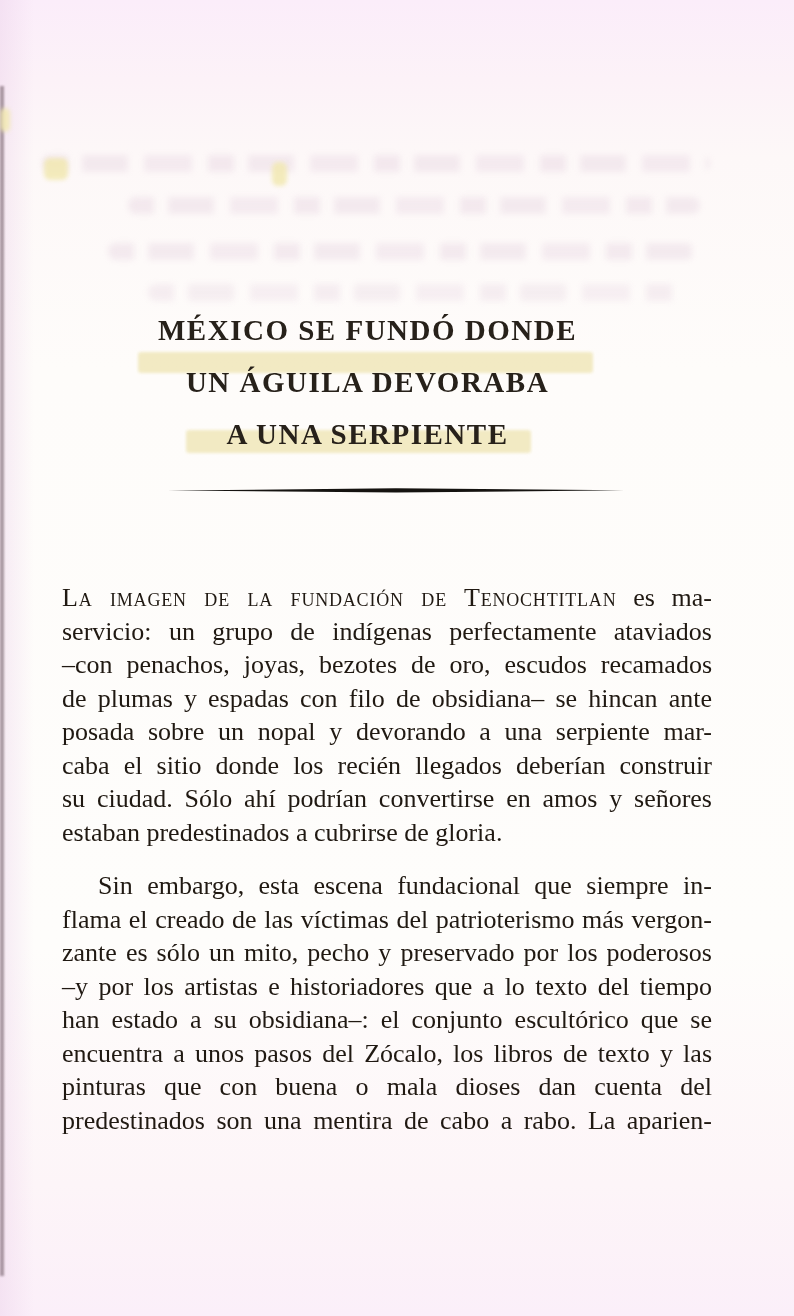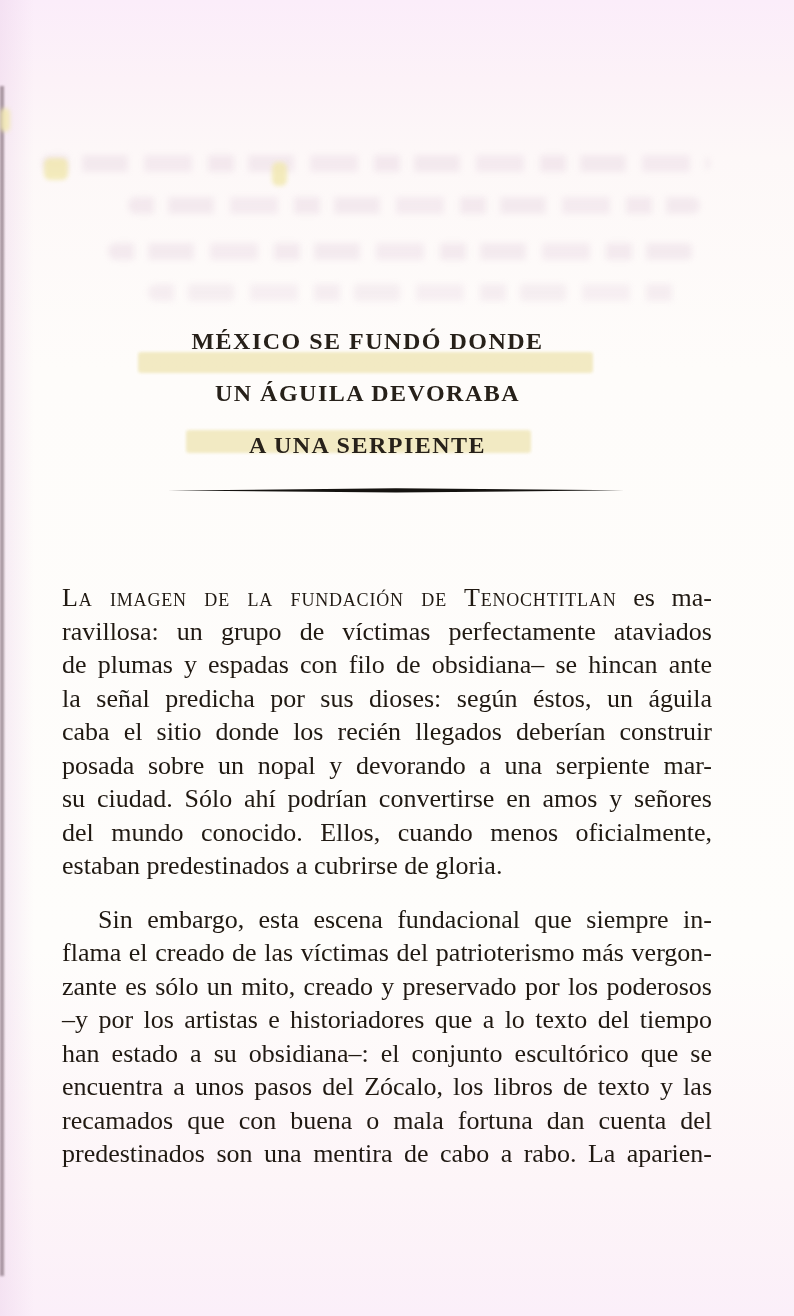--- a/index.html
+++ b/index.html
@@ -31,22 +31,22 @@
       rgba(198,164,192,.32) 40px 86px, rgba(198,164,192,0) 86px 102px,
       rgba(210,178,204,.36) 102px 150px, rgba(210,178,204,0) 150px 166px);
     filter:blur(3px); opacity:.55;
   }
   .bleed-blob{
     position:absolute; border-radius:6px;
     background:#f2e9b2; filter:blur(2px); opacity:.85;
   }
   
   .title{
-    position:absolute; top:315px; left:0; width:735px;
-    text-align:center; font-size:24px; line-height:52px;
+    position:absolute; top:304px; left:0; width:735px;
+    text-align:center; font-size:29px; line-height:52px;
     letter-spacing:1.5px; font-weight:600; color:#27211a; z-index:2;
   }
   .title .tline{display:block; position:relative; z-index:2;}
   .hl{
     position:absolute; background:#f0e7ba; opacity:.85;
     filter:blur(1.5px); border-radius:3px; z-index:1;
   }
   .hl1{left:138px; top:352px; width:455px; height:21px;}
   .hl2{left:186px; top:430px; width:345px; height:23px;}
   
@@ -84,31 +84,30 @@
     <span class="tline">UN ÁGUILA DEVORABA</span>
     <span class="tline">A UNA SERPIENTE</span>
   </h1>
 
   <svg class="divider" width="456" height="8" aria-hidden="true">
     <polygon points="0,3.6 228,1.2 456,3.2 228,5.6" fill="#151310"></polygon>
   </svg>
 
   <div class="body-text">
       <div class="line"><span class="smallcaps">La imagen de la fundación de Tenochtitlan</span> es ma-</div>
-      <div class="line">ravillosa: un grupo de víctimas perfectamente ataviados</div>
+      <div class="line">servicio: un grupo de indígenas perfectamente ataviados</div>
+      <div class="line">–con penachos, joyas, bezotes de oro, escudos recamados</div>
       <div class="line">de plumas y espadas con filo de obsidiana– se hincan ante</div>
-      <div class="line">la señal predicha por sus dioses: según éstos, un águila</div>
+      <div class="line">posada sobre un nopal y devorando a una serpiente mar-</div>
       <div class="line">caba el sitio donde los recién llegados deberían construir</div>
-      <div class="line">posada sobre un nopal y devorando a una serpiente mar-</div>
       <div class="line">su ciudad. Sólo ahí podrían convertirse en amos y señores</div>
-      <div class="line">del mundo conocido. Ellos, cuando menos oficialmente,</div>
       <div class="line para-end">estaban predestinados a cubrirse de gloria.</div>
       <div class="line indent">Sin embargo, esta escena fundacional que siempre in-</div>
       <div class="line">flama el creado de las víctimas del patrioterismo más vergon-</div>
-      <div class="line">zante es sólo un mito, creado y preservado por los poderosos</div>
+      <div class="line">zante es sólo un mito, pecho y preservado por los poderosos</div>
       <div class="line">–y por los artistas e historiadores que a lo texto del tiempo</div>
       <div class="line">han estado a su obsidiana–: el conjunto escultórico que se</div>
       <div class="line">encuentra a unos pasos del Zócalo, los libros de texto y las</div>
-      <div class="line">recamados que con buena o mala fortuna dan cuenta del</div>
+      <div class="line">pinturas que con buena o mala dioses dan cuenta del</div>
       <div class="line">predestinados son una mentira de cabo a rabo. La aparien-</div>
     </div>
 
 </div>
 
 </body></html>

